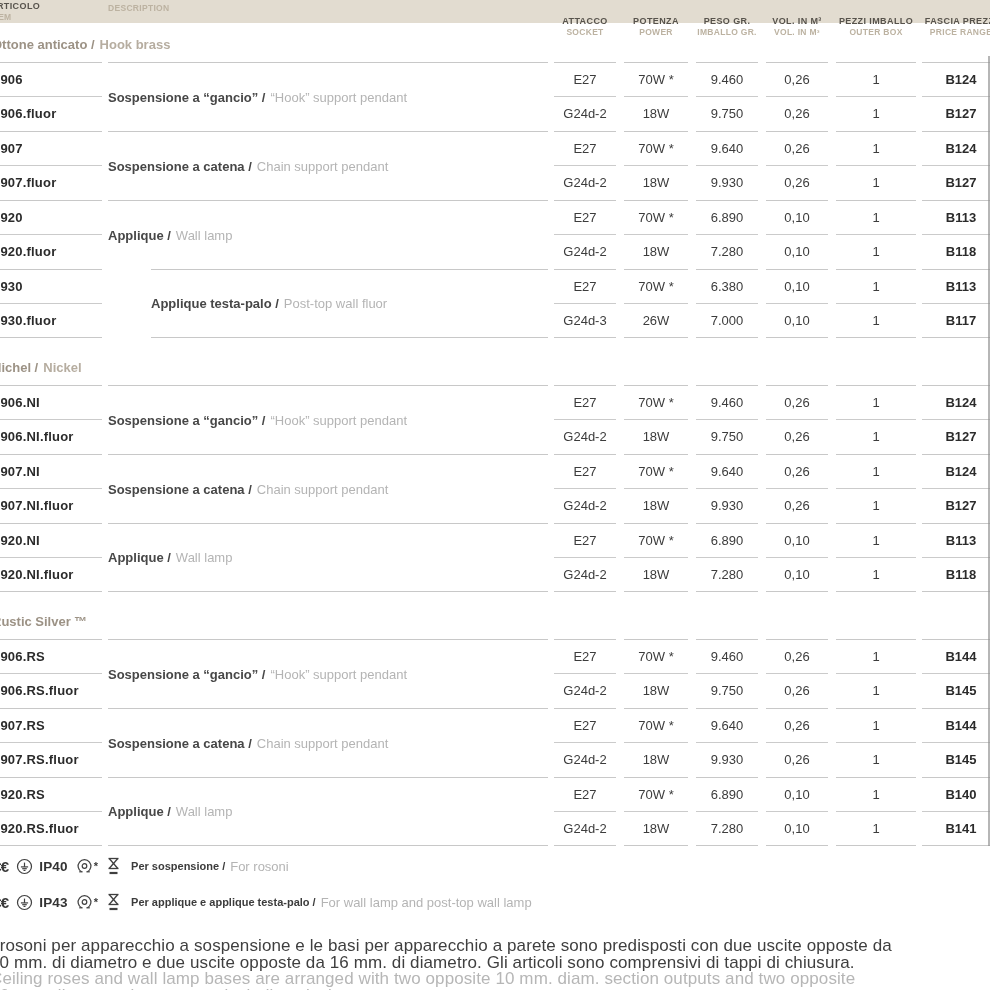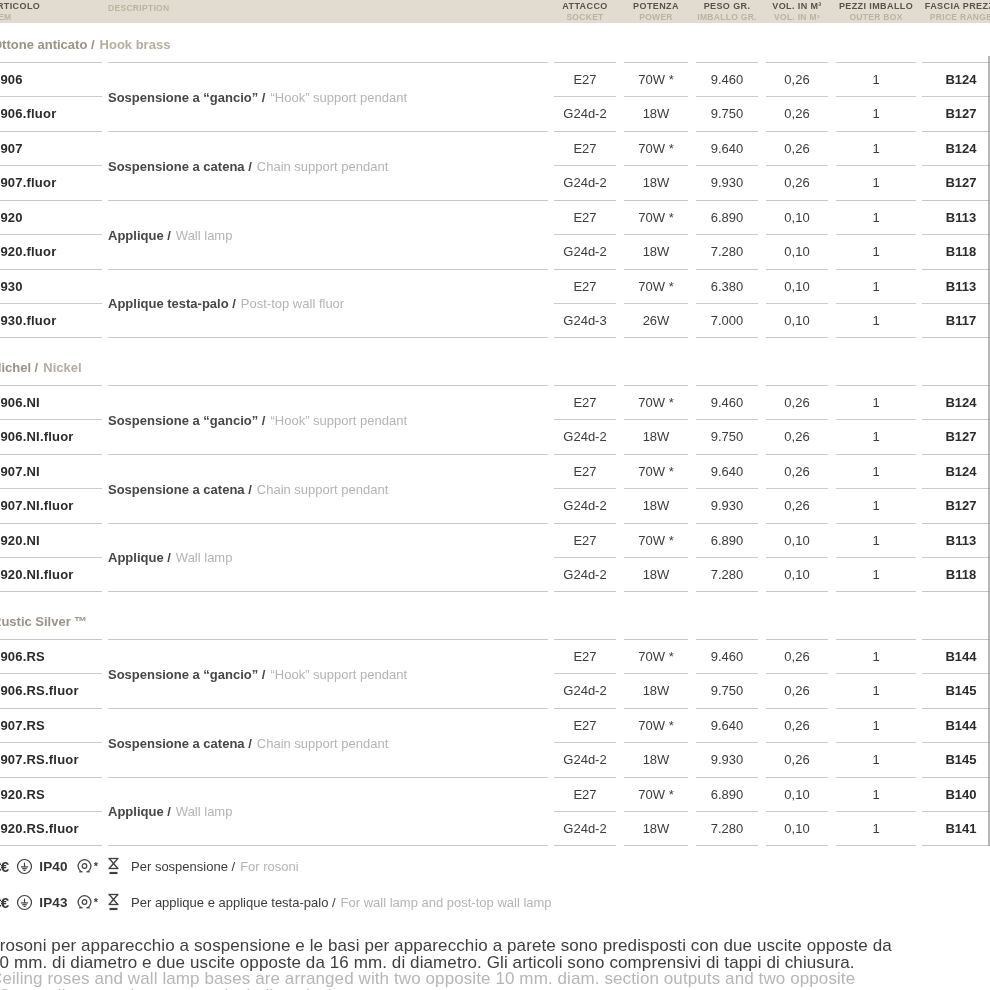--- a/index.html
+++ b/index.html
@@ -10,21 +10,21 @@
     -webkit-font-smoothing:antialiased;
   }
   .page{width:1010px;margin-left:-10px;position:relative;}
   :root{
     --cols:112px 6px 440px 6px 62px 8px 64px 8px 62px 8px 62px 8px 80px 6px 78px;
     --line:#c8c8c8;
   }
   
   .band{display:grid;grid-template-columns:var(--cols);height:23px;background:#e2dcd0;}
   .hcell{padding-top:2px;line-height:1;}
-  .hcell.center{text-align:center;}
+  .hcell.center{text-align:center;margin-top:15px;}
   .h-it{font-size:9px;font-weight:700;letter-spacing:.4px;color:#57534c;}
   .h-en{font-size:8.5px;font-weight:700;letter-spacing:.3px;color:#bcb2a1;margin-top:2px;}
   
   .sec-head{margin:19px 0 8px 2px;height:20px;display:flex;align-items:center;font-size:13px;font-weight:700;}
   .section.first .sec-head{margin-top:11px;}
   .sh-it{color:#9c9285;}
   .sh-en{color:#b6ada0;margin-left:5px;}
   .group{display:grid;grid-template-columns:var(--cols);grid-template-rows:34.5px 34.5px;}
   .c{display:flex;align-items:center;font-size:13px;color:#3c3c3c;box-sizing:border-box;}
   .center-c{justify-content:center;}
@@ -38,21 +38,21 @@
   .desc .en{color:#b4b4b4;margin-left:5px;white-space:pre;}
   
   .notes{margin-top:9px;}
   .note{display:flex;align-items:center;height:22px;}
   .note + .note{margin-top:14px;}
   .ce{font-weight:700;font-size:15px;color:#3a3a3a;letter-spacing:-1px;margin-left:1px;}
   .icn{display:inline-flex;align-items:center;}
   .icn svg{display:block;}
   .ip{font-weight:700;font-size:13.5px;color:#333;margin-left:6px;letter-spacing:.2px;}
   .ast{font-size:11px;color:#3a3a3a;vertical-align:top;line-height:8px;margin-left:1px;font-weight:700;}
-  .cap-it{font-weight:400;font-size:13px;color:#3c3c3c;margin-left:10px;white-space:pre;}
+  .cap-it{font-weight:700;font-size:11px;color:#3c3c3c;margin-left:10px;white-space:pre;}
   .cap-en{font-size:13px;color:#b4b4b4;margin-left:5px;white-space:pre;}
   
   .footer{margin-top:25px;}
   .fl{white-space:nowrap;font-size:17px;line-height:16.5px;letter-spacing:0.1px;}
   .fl.dark{color:#3f3f3f;}
   .fl.light{color:#b6b6b6;}
   
   .edge{position:absolute;left:988px;top:56px;width:2px;height:790px;background:#8f8f8f;opacity:.65;}
 </style>
 </head>
@@ -154,21 +154,21 @@
           <div class="c center-c price r1" style="grid-area: 1 / 15;">B113</div>
           <div class="c item r2" style="grid-area: 2 / 1;">7920.fluor</div>
           <div class="c center-c r2" style="grid-area: 2 / 5;">G24d-2</div>
           <div class="c center-c r2" style="grid-area: 2 / 7;">18W</div>
           <div class="c center-c r2" style="grid-area: 2 / 9;">7.280</div>
           <div class="c center-c r2" style="grid-area: 2 / 11;">0,10</div>
           <div class="c center-c r2" style="grid-area: 2 / 13;">1</div>
           <div class="c center-c price r2" style="grid-area: 2 / 15;">B118</div>
         </div>
         <div class="group last">
-          <div class="c desc" style="grid-column: 3;">
+          <div class="c desc" style="grid-column: 3; margin-left: 43px;">
             <span class="it">Applique testa-palo /</span>
             <span class="en">Post-top wall fluor</span>
           </div>
           <div class="c item r1" style="grid-area: 1 / 1;">7930</div>
           <div class="c center-c r1" style="grid-area: 1 / 5;">E27</div>
           <div class="c center-c r1" style="grid-area: 1 / 7;">70W *</div>
           <div class="c center-c r1" style="grid-area: 1 / 9;">6.380</div>
           <div class="c center-c r1" style="grid-area: 1 / 11;">0,10</div>
           <div class="c center-c r1" style="grid-area: 1 / 13;">1</div>
           <div class="c center-c price r1" style="grid-area: 1 / 15;">B113</div>

